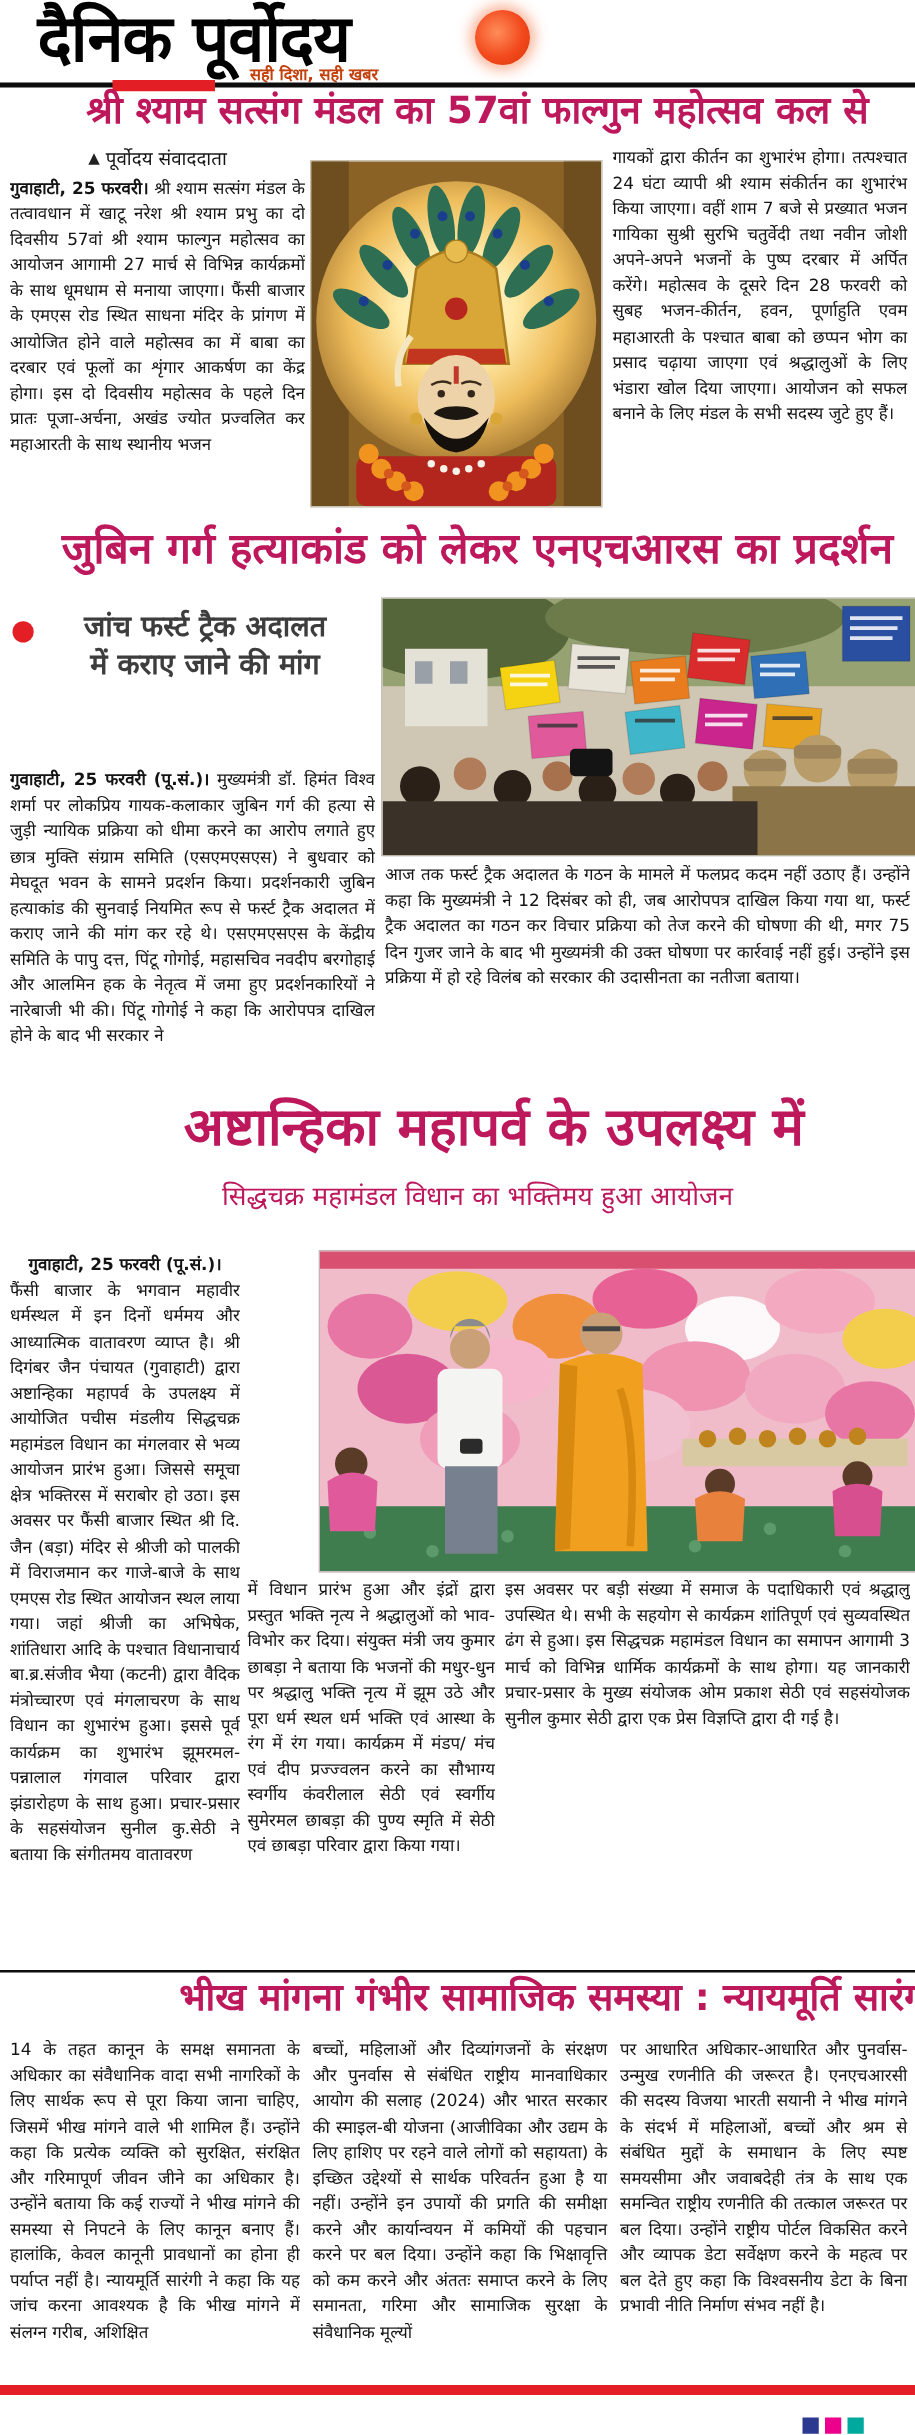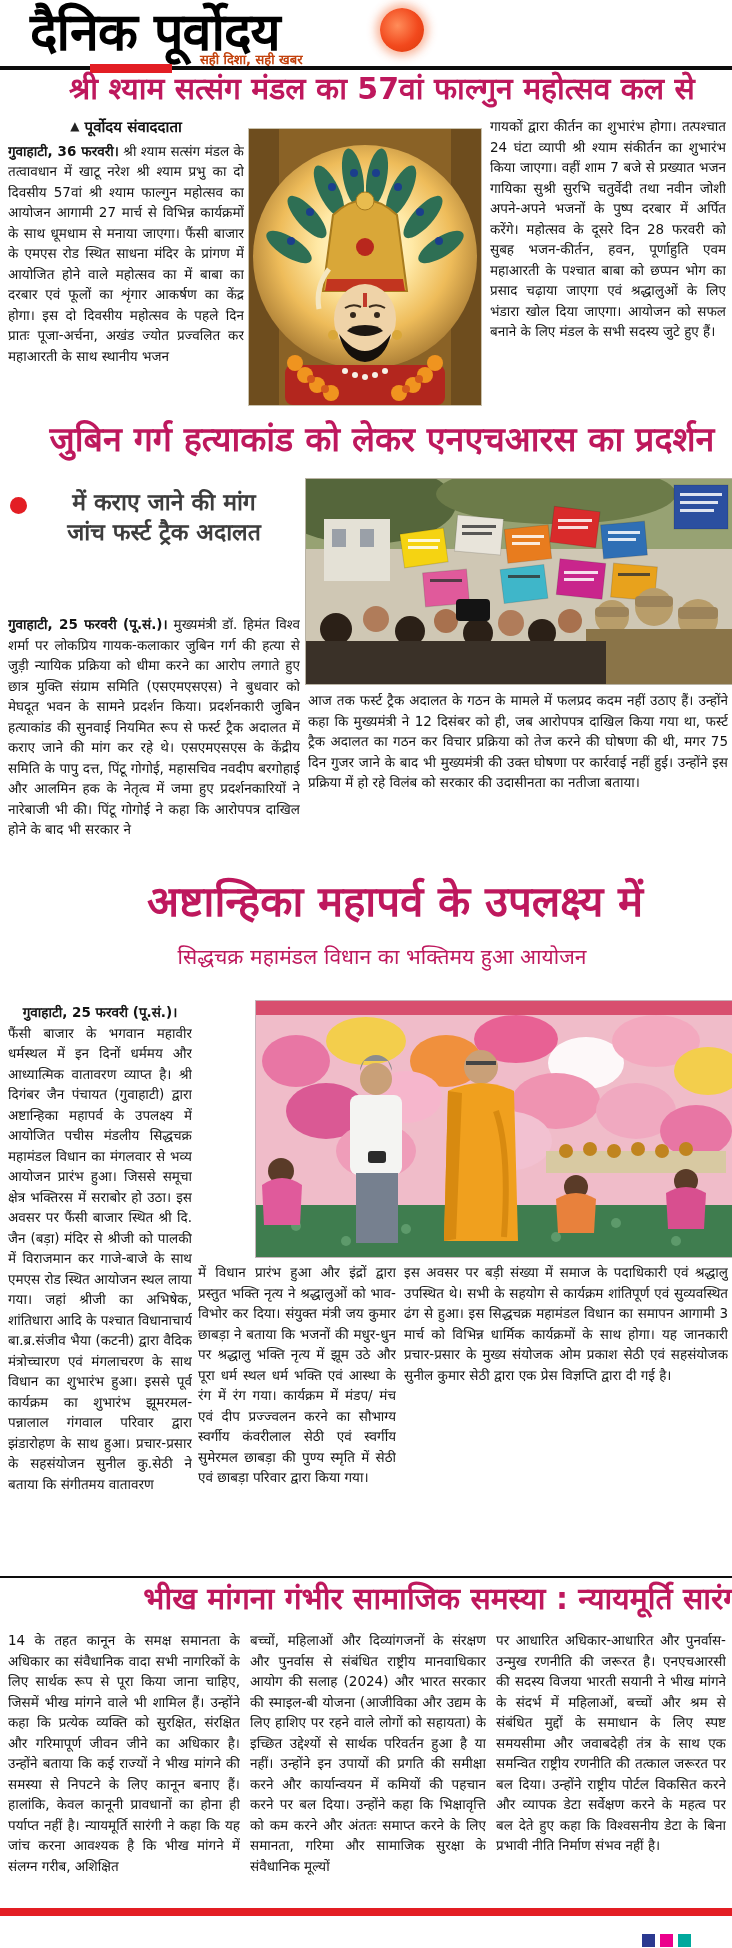--- a/index.html
+++ b/index.html
@@ -24,21 +24,21 @@
   .h2a{font-size:34px;}
   .h3a{font-size:42px;padding-left:13px;}
   .h3sub{font-size:21px;font-weight:400;}
   .h4a{font-size:30px;}
   
   .body-col{
     font-size:13.5px;line-height:1.52;text-align:justify;
     overflow:hidden;color:#141414;
   }
   .dateline{font-weight:800;}
-  .byline-row{font-weight:700;font-size:15px;text-align:center;margin-bottom:2px;}
+  .byline-row{font-weight:400;font-size:15px;text-align:center;margin-bottom:2px;}
   .tri{color:#222;font-size:12px;vertical-align:2px;}
   
   .subhead2{font-size:23px;font-weight:800;color:#3d3d3d;line-height:1.3;text-align:center;}
   .red-dot{width:17px;height:17px;border-radius:50%;background:#e31e24;}
   .photo{overflow:hidden;background:#ddd;}
   .photo svg{display:block;}
   .footer-bar{background:#e31e24;}
   .sq{width:13px;height:13px;display:inline-block;}
 </style>
 </head>
@@ -52,21 +52,21 @@
   <div class="abs rule-black" style="left:0;top:66px;width:732px;height:4px;"></div>
   <div class="abs masthead-badge" style="left:90px;top:64px;width:82px;height:9px;"></div>
 
   <div class="abs h-xl h1a" style="left:0;top:72px;">श्री श्याम सत्संग मंडल का 57वां फाल्गुन महोत्सव कल से</div>
 
   <div class="abs body-col" style="left:8px;top:116px;width:236px;height:288px;">
     <div class="byline-row">
       <span class="tri">▲</span>
       <span>पूर्वोदय संवाददाता</span>
     </div>
-    <span class="dateline">गुवाहाटी, 36 फरवरी।</span>
+    <span class="dateline">गुवाहाटी, 25 फरवरी।</span>
     <span>श्री श्याम सत्संग मंडल के तत्वावधान में खाटू नरेश श्री श्याम प्रभु का दो दिवसीय 57वां श्री श्याम फाल्गुन महोत्सव का आयोजन आगामी 27 मार्च से विभिन्न कार्यक्रमों के साथ धूमधाम से मनाया जाएगा। फैंसी बाजार के एमएस रोड स्थित साधना मंदिर के प्रांगण में आयोजित होने वाले महोत्सव का में बाबा का दरबार एवं फूलों का शृंगार आकर्षण का केंद्र होगा। इस दो दिवसीय महोत्सव के पहले दिन प्रातः पूजा-अर्चना, अखंड ज्योत प्रज्वलित कर महाआरती के साथ स्थानीय भजन</span>
   </div>
 
   <div class="abs photo" style="left:248px;top:128px;width:232px;height:276px;border:1px solid #c9c2ae;">
     <svg width="232" height="276" viewBox="0 0 232 276">
       <defs>
         <radialGradient id="halo" cx="50%" cy="45%" r="60%">
           <stop offset="0%" stop-color="#fffbe6"></stop>
           <stop offset="35%" stop-color="#ffe9a6"></stop>
           <stop offset="65%" stop-color="#eebc5a"></stop>
@@ -149,22 +149,22 @@
   </div>
 
   <div class="abs body-col" style="left:490px;top:116px;width:236px;height:288px;">
     <span>गायकों द्वारा कीर्तन का शुभारंभ होगा। तत्पश्चात 24 घंटा व्यापी श्री श्याम संकीर्तन का शुभारंभ किया जाएगा। वहीं शाम 7 बजे से प्रख्यात भजन गायिका सुश्री सुरभि चतुर्वेदी तथा नवीन जोशी अपने-अपने भजनों के पुष्प दरबार में अर्पित करेंगे। महोत्सव के दूसरे दिन 28 फरवरी को सुबह भजन-कीर्तन, हवन, पूर्णाहुति एवम महाआरती के पश्चात बाबा को छप्पन भोग का प्रसाद चढ़ाया जाएगा एवं श्रद्धालुओं के लिए भंडारा खोल दिया जाएगा। आयोजन को सफल बनाने के लिए मंडल के सभी सदस्य जुटे हुए हैं।</span>
   </div>
 
   <div class="abs h-xl h2a" style="left:0;top:420px;">जुबिन गर्ग हत्याकांड को लेकर एनएचआरस का प्रदर्शन</div>
 
   <div class="abs red-dot" style="left:10px;top:497px;"></div>
   <div class="abs subhead2" style="left:30px;top:488px;width:268px;">
+    <div>जांच फर्स्ट ट्रैक अदालत</div>
     <div>में कराए जाने की मांग</div>
-    <div>जांच फर्स्ट ट्रैक अदालत</div>
   </div>
 
   <div class="abs photo" style="left:305px;top:478px;width:427px;height:205px;border:1px solid #b9b3a4;">
     <svg width="427" height="205" viewBox="0 0 427 205">
       <rect width="427" height="205" fill="#cfc7b4"></rect>
       <rect width="427" height="70" fill="#97a273"></rect>
       <ellipse cx="60" cy="25" rx="90" ry="40" fill="#55663b"></ellipse>
       <ellipse cx="250" cy="15" rx="120" ry="30" fill="#6c7b49"></ellipse>
       <rect x="18" y="40" width="66" height="62" fill="#e4e1d6"></rect>
       <rect x="26" y="50" width="14" height="18" fill="#9aa0a8"></rect>

